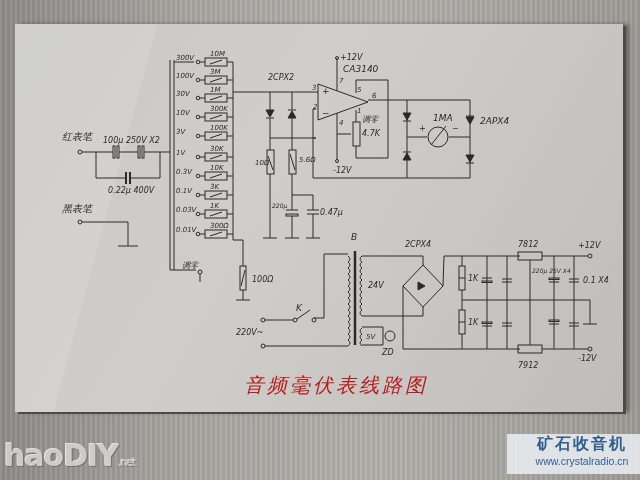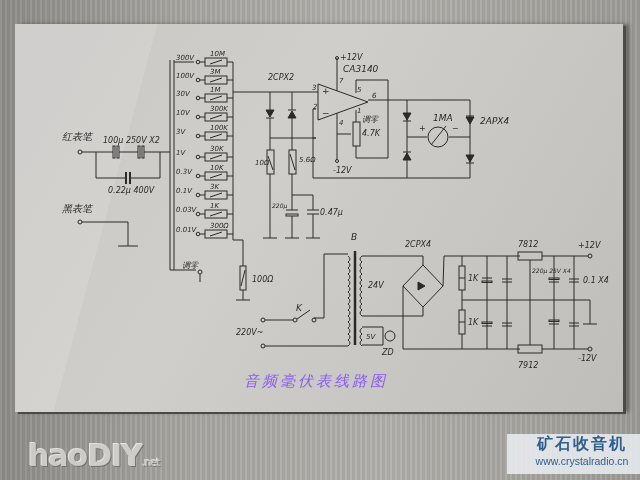--- a/index.html
+++ b/index.html
@@ -9,24 +9,24 @@
   .bg-texture{position:absolute;inset:0;
     background:repeating-linear-gradient(90deg,rgba(255,255,255,0.06) 0 2px,rgba(0,0,0,0.05) 2px 5px);}
   .paper{position:absolute;left:15px;top:24px;width:608px;height:388px;
     background:linear-gradient(120deg,#c9c8c5 0%,#cfceca 40%,#c6c5c1 75%,#bebdb9 100%);
     box-shadow:3px 2px 0 #4d4a46,6px 0 4px rgba(0,0,0,0.35);}
   .paper-fold{position:absolute;left:0;top:0;width:100%;height:100%;
     background:linear-gradient(105deg,rgba(255,255,255,0.12) 0 20%,transparent 20% 100%);}
   svg.schem{position:absolute;left:0;top:0;width:640px;height:480px;}
   .hw{font-family:"DejaVu Sans",sans-serif;font-style:italic;fill:#2a2a2a;}
   .title{position:absolute;left:244px;top:372px;font-family:"DejaVu Serif",serif;
-    font-size:15px;color:#8b5cf6;letter-spacing:3px;font-style:italic;}
+    font-size:20px;color:#b91c1c;letter-spacing:3px;font-style:italic;}
   .wm-left{position:absolute;left:4px;top:438px;font-family:"DejaVu Sans",sans-serif;
     font-size:30px;color:#d8d6d2;font-weight:bold;letter-spacing:-1px;
-    text-shadow:1px 1px 0 #6f6c68,-1px -1px 0 #f2f0ec;opacity:0.85;margin-left:24px;}
+    text-shadow:1px 1px 0 #6f6c68,-1px -1px 0 #f2f0ec;opacity:0.85;}
   .wm-left small{font-size:11px;font-weight:normal;}
   .wm-right{position:absolute;left:507px;top:434px;width:150px;height:40px;
     background:rgba(235,238,242,0.85);text-align:center;}
   .wm-right .cn{font-family:"DejaVu Sans",sans-serif;font-weight:bold;color:#2f5f8f;
     font-size:16px;letter-spacing:2px;line-height:20px;}
   .wm-right .url{font-family:"Liberation Sans",sans-serif;color:#2f5f8f;font-size:10.5px;line-height:14px;}
 </style>
 </head>
 <body>
 

